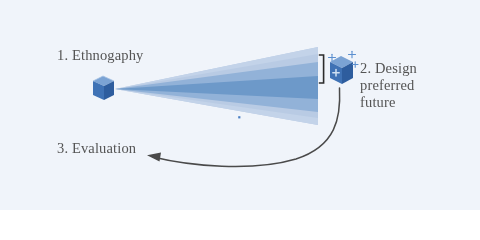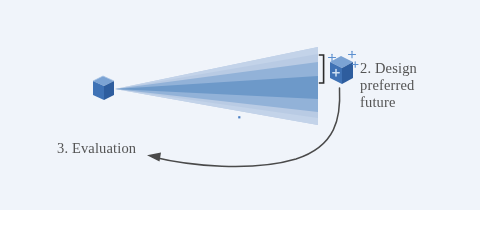--- a/index.html
+++ b/index.html
@@ -110,18 +110,19 @@
       </g>
     </g>
 
     <g>
       <path d="M 339.5 88 C 341 118, 336 146, 296 159 C 252 172, 190 166, 153 157" fill="none" stroke="#4a4a4a" stroke-width="1.5" stroke-linecap="round"></path>
       <polygon points="147,155.2 161,152.4 159.5,161.4" fill="#4a4a4a"></polygon>
     </g>
 
   </svg>
 
+  <div class="label" id="label-ethnography">1. Ethnogaphy</div>
 
   <div class="label" id="label-design">2. Design preferred future</div>
 
   <div class="label" id="label-evaluation">3. Evaluation</div>
 
 </div>
 
 </body></html>

